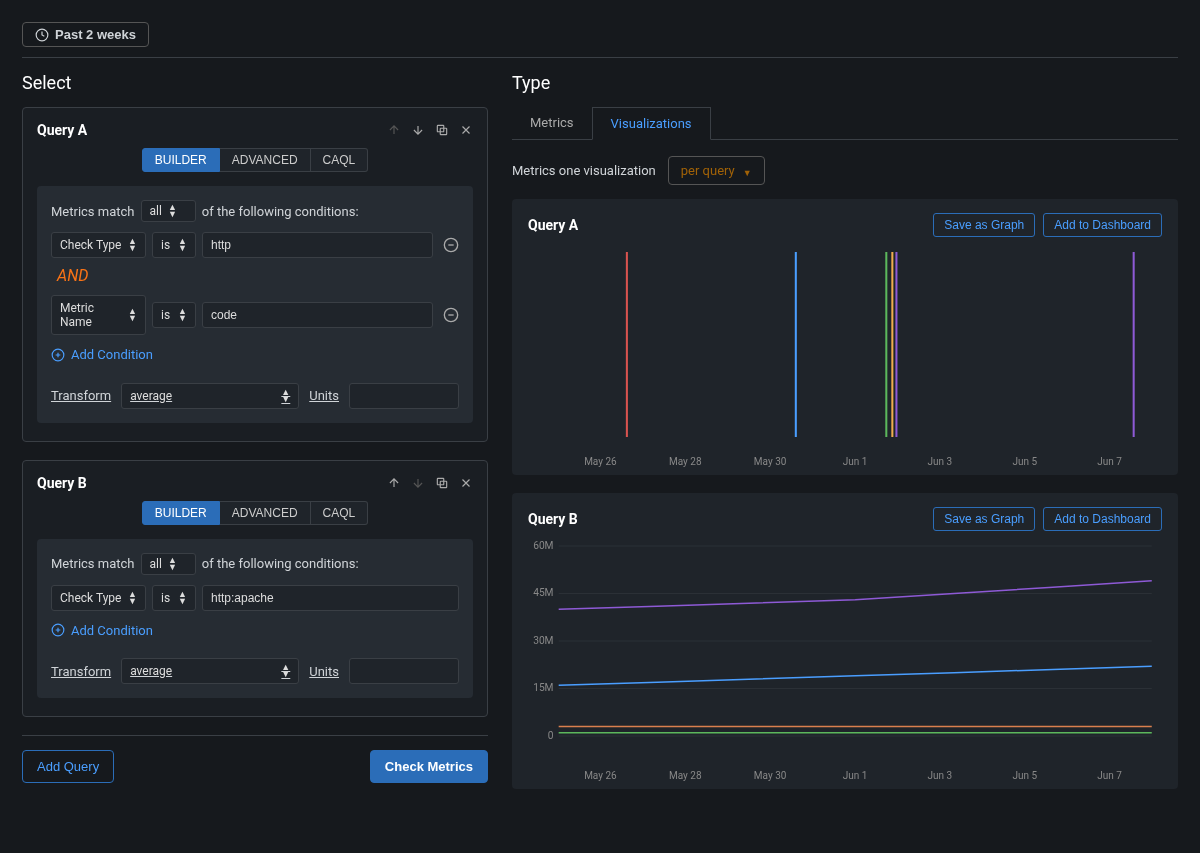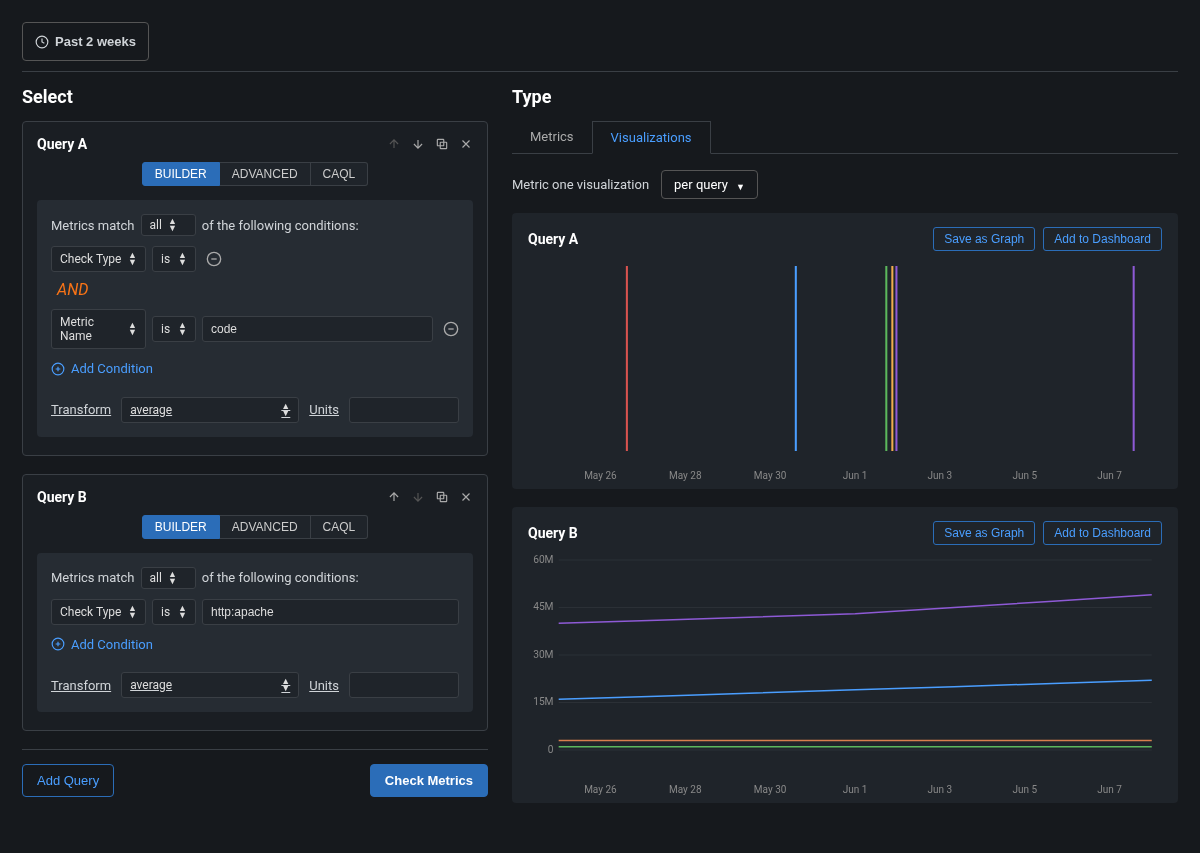--- a/index.html
+++ b/index.html
@@ -12,28 +12,28 @@
   height: 853px;
   overflow: hidden;
   padding: 22px;
 }
 .header { display: flex; justify-content: space-between; align-items: flex-end; margin-bottom: 8px; }
 .header-left {}
 .breadcrumb { color: #888; font-size: 11px; letter-spacing: 1px; }
 .page-title { color: #fff; font-size: 26px; font-weight: 700; margin-top: 2px; }
 .time-btn {
   border: 1px solid #555; background: transparent; color: #d0d4d8;
-  padding: 11px 12px; border-radius: 4px; display: flex; align-items: center; gap: 6px;
+  padding: 4px 12px; border-radius: 4px; display: flex; align-items: center; gap: 6px;
   font-size: 13px; font-weight: 600; cursor: pointer; text-align: right;
 }
 .divider { border: 0; border-top: 1px solid #3a3f45; margin: 10px 0 14px; }
 .columns { display: flex; gap: 24px; }
 .col-left { width: 466px; }
 .col-right { flex: 1; }
-.section-title { color: #fff; font-size: 18px; font-weight: 700; margin-bottom: 14px; }
+.section-title { color: #fff; font-size: 18px; font-weight: 400; margin-bottom: 14px; }
 .query-card {
   border: 1px solid #3a3f45; border-radius: 4px; padding: 14px 14px 18px; margin-bottom: 18px;
   background: #1a1e23;
 }
 .qc-head { display: flex; justify-content: space-between; align-items: center; margin-bottom: 10px; }
 .qc-title { color: #fff; font-weight: 700; font-size: 14px; }
 .qc-actions { display: flex; gap: 10px; align-items: center; }
 .qc-actions .icn { color: #aaa; cursor: pointer; }
 .qc-actions .icn.disabled { color: #555; }
 .segmented { display: flex; justify-content: center; margin-bottom: 14px; }
@@ -79,21 +79,21 @@
 }
 .btn-primary {
   background: #2b6db8; color: #fff; border: 1px solid #2b6db8;
   padding: 8px 14px; border-radius: 4px; font-size: 13px; cursor: pointer; font-weight: 600;
 }
 .tabs { display: flex; border-bottom: 1px solid #3a3f45; margin-bottom: 16px; }
 .tab { padding: 8px 18px; color: #aaa; cursor: pointer; font-size: 13px; }
 .tab.active { color: #4a9eff; border: 1px solid #3a3f45; border-bottom: 1px solid #16191d; margin-bottom: -1px; background: #16191d; }
 .viz-head { display: flex; align-items: center; gap: 12px; margin-bottom: 14px; }
 .perq-select {
-  border: 1px solid #555; background: transparent; color: #ffffff;
+  border: 1px solid #555; background: transparent; color: #a16207;
   padding: 6px 12px; border-radius: 4px; font-size: 13px; cursor: pointer;
   display: inline-flex; align-items: flex-end; gap: 8px;
 }
 .viz-card { background: #1f242a; border-radius: 4px; padding: 14px 16px 8px; margin-bottom: 18px; }
 .viz-card-head { display: flex; justify-content: space-between; align-items: center; margin-bottom: 10px; }
 .viz-title { color: #fff; font-weight: 700; font-size: 14px; }
 .viz-btns { display: flex; gap: 8px; }
 .btn-sm {
   border: 1px solid #2b6db8; color: #4a9eff; background: transparent;
   padding: 4px 10px; border-radius: 3px; font-size: 12px; cursor: pointer;
@@ -171,20 +171,21 @@
 
         <div class="cond-row">
           <span class="field-select fs-wide">
             <span>Check Type</span>
             <span class="sort-arrows">▲<br>▼</span>
           </span>
           <span class="field-select fs-op">
             <span>is</span>
             <span class="sort-arrows">▲<br>▼</span>
           </span>
+          <input class="text-input" value="http" style="">
           <span class="rm-btn">
               <svg width="16" height="16" viewBox="0 0 24 24" fill="none" stroke="currentColor" stroke-width="2">
                 <circle cx="12" cy="12" r="10"></circle>
                 <path d="M8 12h8"></path>
               </svg>
             </span>
         </div>
 
         <div class="and-txt">AND</div>
 
@@ -310,21 +311,21 @@
     </div>
   </div>
 
   <div class="col-right">
     <div class="section-title">Type</div>
     <div class="tabs">
       <div class="tab">Metrics</div>
       <div class="tab active">Visualizations</div>
     </div>
     <div class="viz-head">
-      <span>Metric one visualization</span>
+      <span>Metrics one visualization</span>
       <span class="perq-select">
         <span>per query</span>
         <span style="font-size:9px">▼</span>
       </span>
     </div>
 
     <div class="viz-card">
       <div class="viz-card-head">
         <div class="viz-title">Query A</div>
         <div class="viz-btns">

